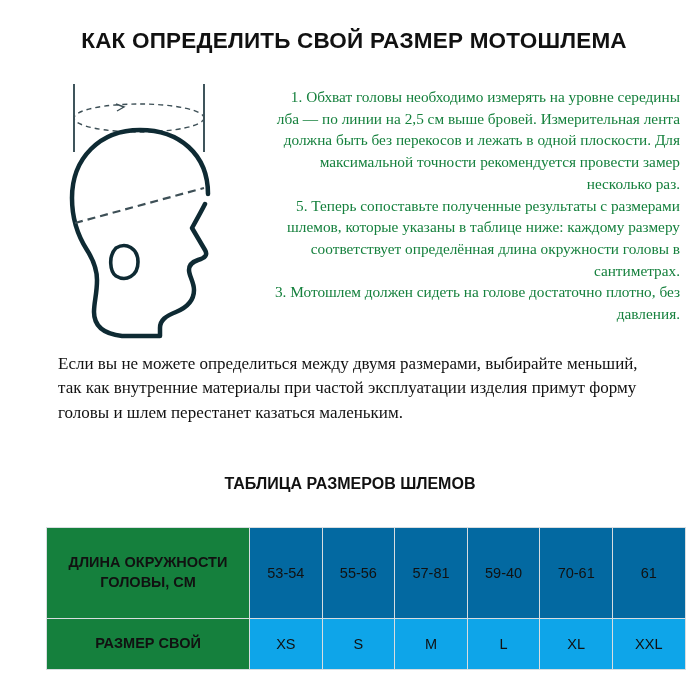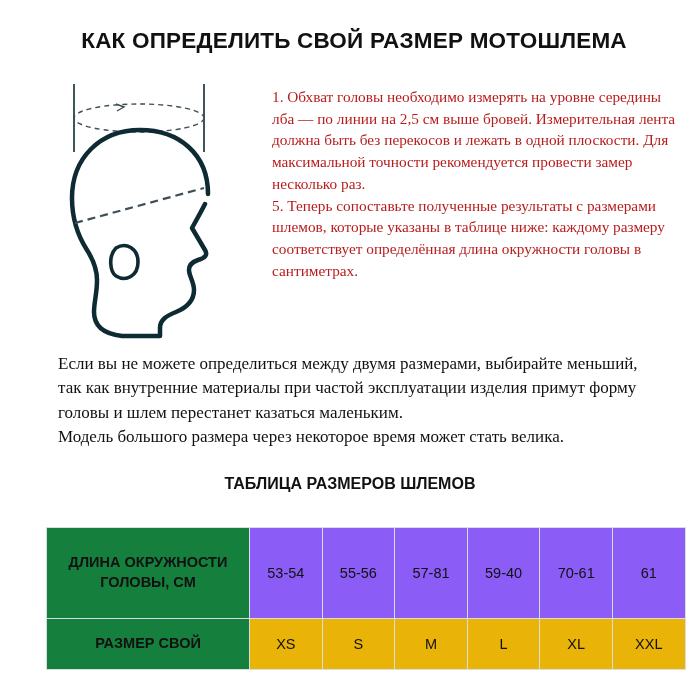--- a/index.html
+++ b/index.html
@@ -39,22 +39,22 @@
     width: 230px;
     height: 280px;
   }
   .instructions {
     position: absolute;
     left: 272px;
     top: 86px;
     width: 408px;
     font-size: 15.3px;
     line-height: 1.42;
-    color: #b91c1c;
-    text-align: left;
+    color: #15803d;
+    text-align: right;
   }
   .instructions p {
     margin: 0;
   }
   .wide-text {
     position: absolute;
     left: 58px;
     top: 352px;
     width: 600px;
     font-size: 17px;
@@ -99,26 +99,26 @@
   }
   td.label-cell {
     background: #15803d;
     font-weight: bold;
     font-size: 13.4px;
     line-height: 1.35;
     width: 190px;
     padding: 0 6px;
   }
   td.value-cell {
-    background: #8b5cf6;
+    background: #0369a1;
     font-size: 15.2px;
     width: 69.6px;
   }
   td.size-cell {
-    background: #eab308;
+    background: #0ea5e9;
     font-size: 15.2px;
     margin-top: 45px;
   }
 </style>
 </head>
 <body>
 
 <div class="page">
 
   <div class="main-title">КАК ОПРЕДЕЛИТЬ СВОЙ РАЗМЕР МОТОШЛЕМА</div>
@@ -152,25 +152,25 @@
 
       <path d="M74 168 C84 162, 96 168, 96 182 C96 196, 84 202, 74 196 C68 192, 66 176, 74 168 Z" fill="none" stroke="#0e2a33" stroke-width="3.6" stroke-linecap="round"></path>
 
       <line x1="33" y1="143" x2="162" y2="108" stroke="#3d4f56" stroke-width="2.2" stroke-dasharray="8 5"></line>
     </svg>
   </div>
 
   <div class="instructions">
     <p>1. Обхват головы необходимо измерять на уровне середины лба — по линии на 2,5 см выше бровей. Измерительная лента должна быть без перекосов и лежать в одной плоскости. Для максимальной точности рекомендуется провести замер несколько раз.</p>
     <p>5. Теперь сопоставьте полученные результаты с размерами шлемов, которые указаны в таблице ниже: каждому размеру соответствует определённая длина окружности головы в сантиметрах.</p>
+    <p>3. Мотошлем должен сидеть на голове достаточно плотно, без давления.</p>
   </div>
 
   <div class="wide-text">
     <p>Если вы не можете определиться между двумя размерами, выбирайте меньший, так как внутренние материалы при частой эксплуатации изделия примут форму головы и шлем перестанет казаться маленьким.</p>
-    <p>Модель большого размера через некоторое время может стать велика.</p>
   </div>
 
   <div class="table-title">ТАБЛИЦА РАЗМЕРОВ ШЛЕМОВ</div>
 
   <table class="sizes">
     <tbody>
       <tr class="row-circ">
         <td class="label-cell">ДЛИНА ОКРУЖНОСТИ ГОЛОВЫ, СМ</td>
         <td class="value-cell">53-54</td>
         <td class="value-cell">55-56</td>

